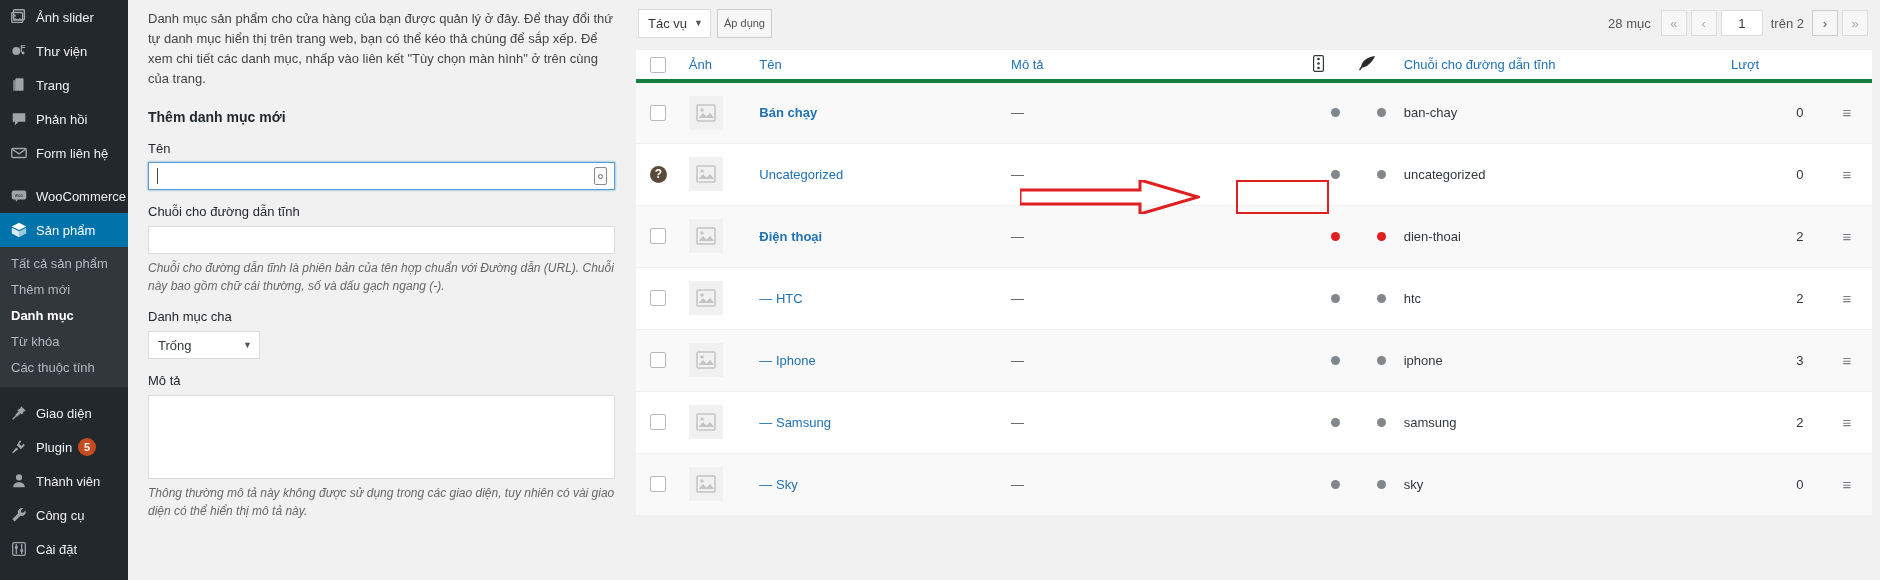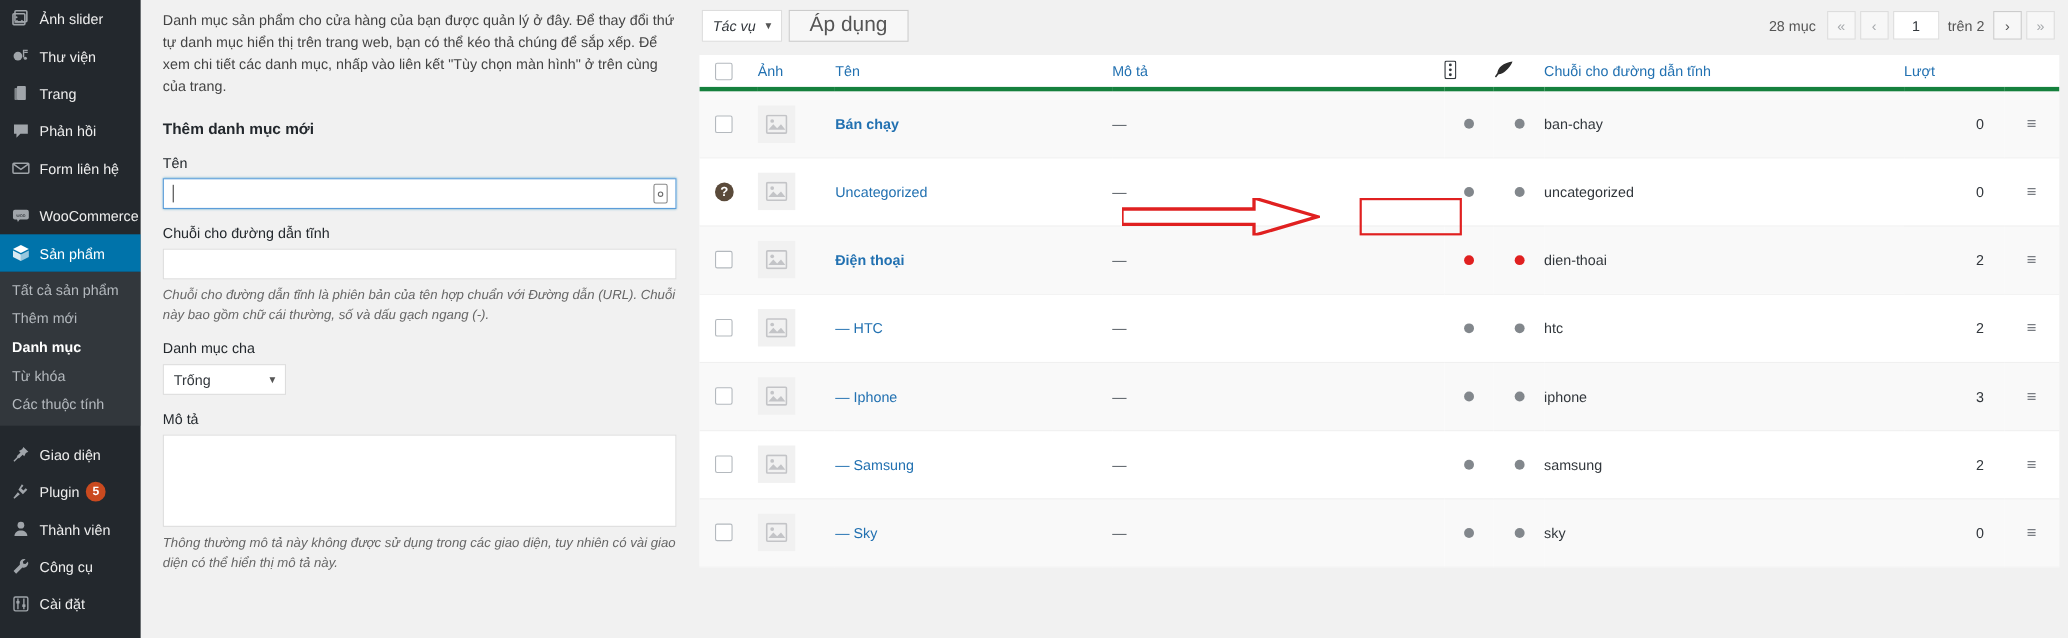--- a/index.html
+++ b/index.html
@@ -132,27 +132,26 @@
   .table-toolbar {
     display: flex; align-items: center;
     height: 30px; margin-bottom: 12px; padding-left: 2px;
   }
   .bulk-select {
     height: 29px; min-width: 73px;
     border: 1px solid #ddd; background: #fff;
     font-size: 13px; color: #32373c;
     display: flex; align-items: center; gap: 7px;
     padding: 0 7px 0 9px;
-    font-style: italic;
   }
   .bulk-select .arrow { font-size: 9px; color: #555; }
   .btn {
     height: 29px; margin-left: 6px;
     border: 1px solid #ccc; background: #f7f7f7;
-    color: #555; font-size: 19px; padding: 0 18px;
+    color: #555; font-size: 11px; padding: 0 6px;
     display: flex; align-items: center;
     font-family: "Liberation Sans", sans-serif;
   }
   .pagination {
     margin-left: auto; display: flex; align-items: center;
     gap: 4px; font-size: 13px; color: #555;
     padding-right: 4px;
   }
   .pagination .count { margin-right: 6px; }
   .pg-btn {

